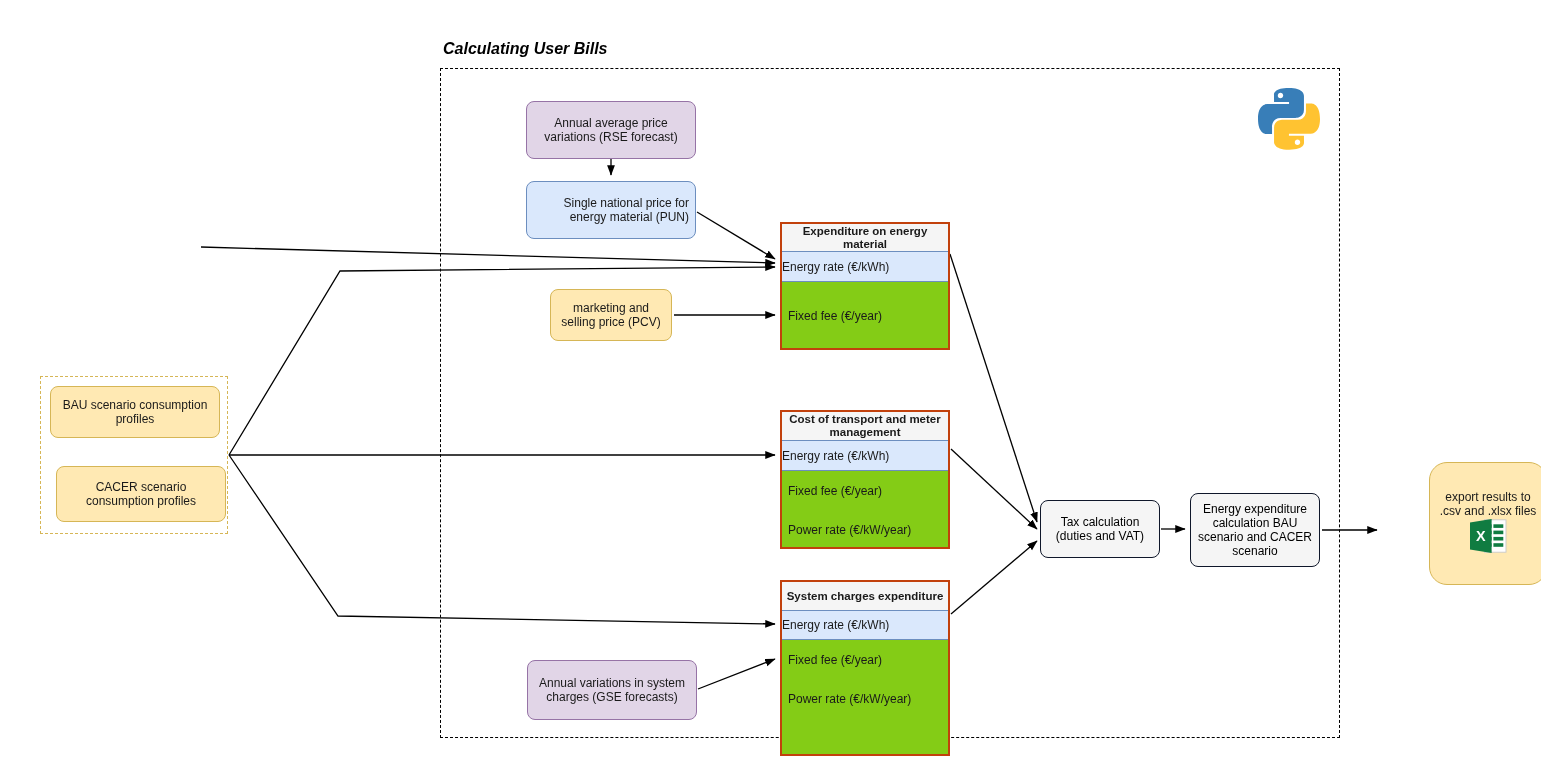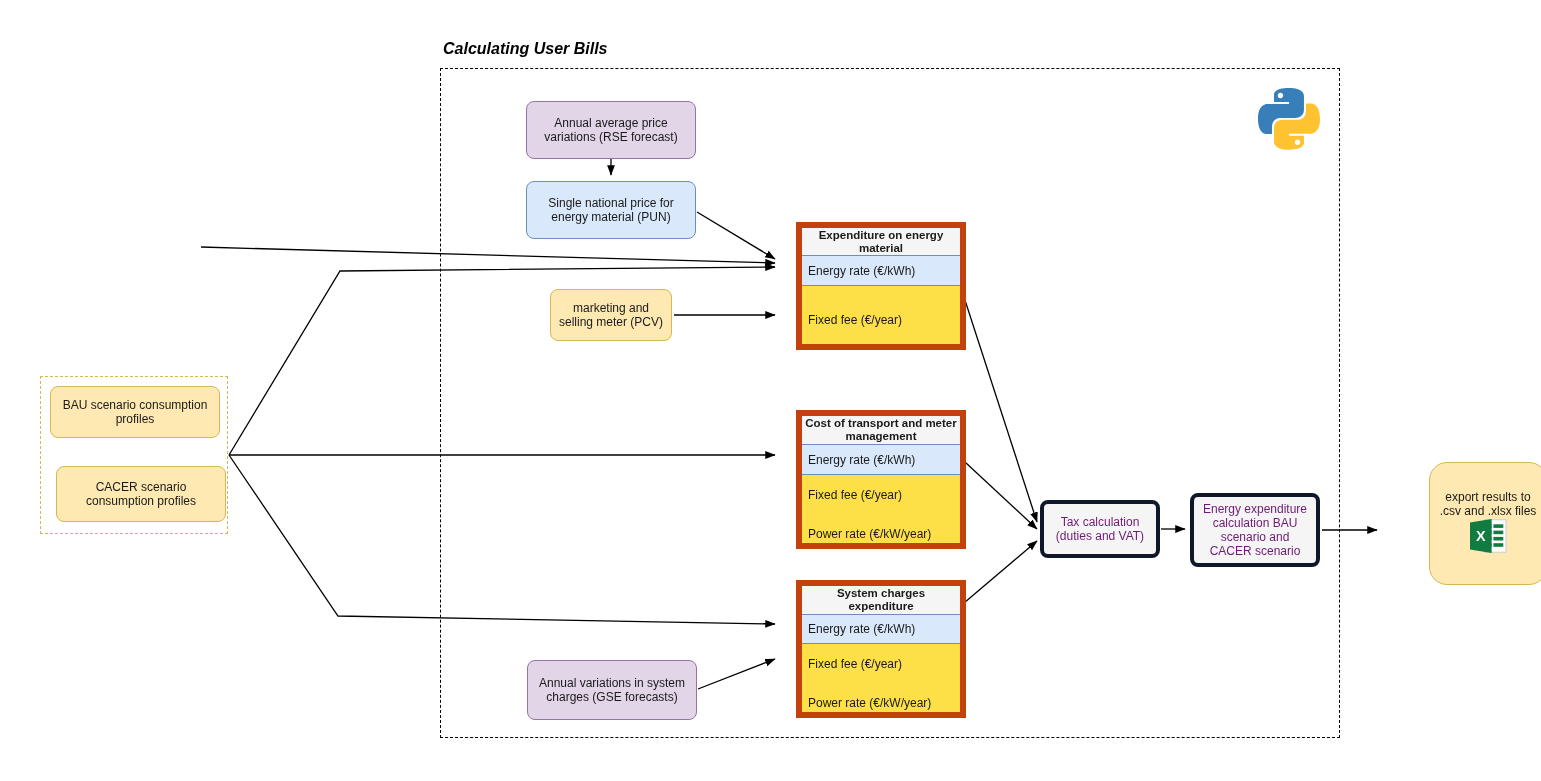--- a/index.html
+++ b/index.html
@@ -6,29 +6,29 @@
   body{font-family:"Liberation Sans","DejaVu Sans",sans-serif;color:#1a1a1a;}
   #canvas{position:relative;width:1541px;height:781px;background:#ffffff;overflow:hidden;}
   #edges{position:absolute;left:0;top:0;width:1541px;height:781px;z-index:1;}
   .abs{position:absolute;box-sizing:border-box;}
   .title{font-size:16px;font-weight:bold;color:#000;z-index:3;}
   .main-dash{border:1px dashed #000;z-index:0;}
   .node{display:flex;align-items:center;justify-content:center;text-align:center;
         font-size:12px;line-height:14px;border-radius:8px;padding:4px 6px;z-index:2;}
   .node-yellow{background:#ffe9b3;border:1px solid #d6b656;}
   .node-purple{background:#e1d5e7;border:1px solid #9673a6;}
-  .node-blue{background:#dae8fc;border:1px solid #6c8ebf;}
-  .node-gray{background:#f5f5f5;border:4px solid #0f172a;color:#701a75;}
+  .node-blue{background:#dae8fc;border:1px solid #6c8ebf;text-align:right;}
+  .node-gray{background:#f5f5f5;border:1px solid #0f172a;color:#000000;}
   .group-dash{border:1.5px dashed #d6b656;background:transparent;z-index:1;}
-  .dtable{border:6px solid #c2410c;background:#fde047;z-index:2;font-size:12px;margin-left:16px;}
+  .dtable{border:2px solid #c2410c;background:#84cc16;z-index:2;font-size:12px;}
   .dtable .thead{background:#f5f5f5;font-weight:bold;text-align:center;
         display:flex;align-items:center;justify-content:center;line-height:13px;
         font-size:11.5px;padding:0 2px;box-sizing:border-box;}
   .dtable .rowblue{background:#dae8fc;border-top:1px solid #6c8ebf;border-bottom:1px solid #6c8ebf;
-        display:flex;align-items:center;padding-left:6px;box-sizing:border-box;}
+        display:flex;align-items:center;padding-left:0;box-sizing:border-box;}
   .dtable .rowwhite{display:flex;align-items:center;padding-left:6px;box-sizing:border-box;}
   .export-box{flex-direction:column;border-radius:18px;gap:0;margin-left:48px;}
   .logo{z-index:3;}
 </style>
 </head>
 <body>
 
 <div id="canvas">
 
   <svg id="edges">
@@ -77,41 +77,41 @@
 
   <div class="abs node node-yellow" style="left:50px;top:386px;width:170px;height:52px;">
     <span>BAU scenario consumption profiles</span>
   </div>
 
   <div class="abs node node-yellow" style="left:56px;top:466px;width:170px;height:56px;">
     <span>CACER scenario consumption profiles</span>
   </div>
 
   <div class="abs node node-yellow" style="left:550px;top:289px;width:122px;height:52px;">
-    <span>marketing and selling meter (PCV)</span>
+    <span>marketing and selling price (PCV)</span>
   </div>
 
   <div class="abs node node-purple" style="left:527px;top:660px;width:170px;height:60px;">
     <span>Annual variations in system charges (GSE forecasts)</span>
   </div>
 
   <div class="abs dtable" style="left:780px;top:222px;width:170px;height:128px;">
     <div class="thead" style="height:27px;">Expenditure on energy material</div>
     <div class="rowblue" style="height:31px;">Energy rate (€/kWh)</div>
     <div class="rowwhite" style="height:68px;">Fixed fee (€/year)</div>
   </div>
 
   <div class="abs dtable" style="left:780px;top:410px;width:170px;height:139px;">
     <div class="thead" style="height:28px;">Cost of transport and meter management</div>
     <div class="rowblue" style="height:31px;">Energy rate (€/kWh)</div>
     <div class="rowwhite" style="height:39px;">Fixed fee (€/year)</div>
     <div class="rowwhite" style="height:39px;">Power rate (€/kW/year)</div>
   </div>
 
-  <div class="abs dtable" style="left:780px;top:580px;width:170px;height:138px;">
+  <div class="abs dtable" style="left:780px;top:580px;width:170px;height:176px;">
     <div class="thead" style="height:28px;">System charges expenditure</div>
     <div class="rowblue" style="height:30px;">Energy rate (€/kWh)</div>
     <div class="rowwhite" style="height:39px;">Fixed fee (€/year)</div>
     <div class="rowwhite" style="height:39px;">Power rate (€/kW/year)</div>
   </div>
 
   <div class="abs node node-gray" style="left:1040px;top:500px;width:120px;height:58px;">
     <span>Tax calculation (duties and VAT)</span>
   </div>
 

